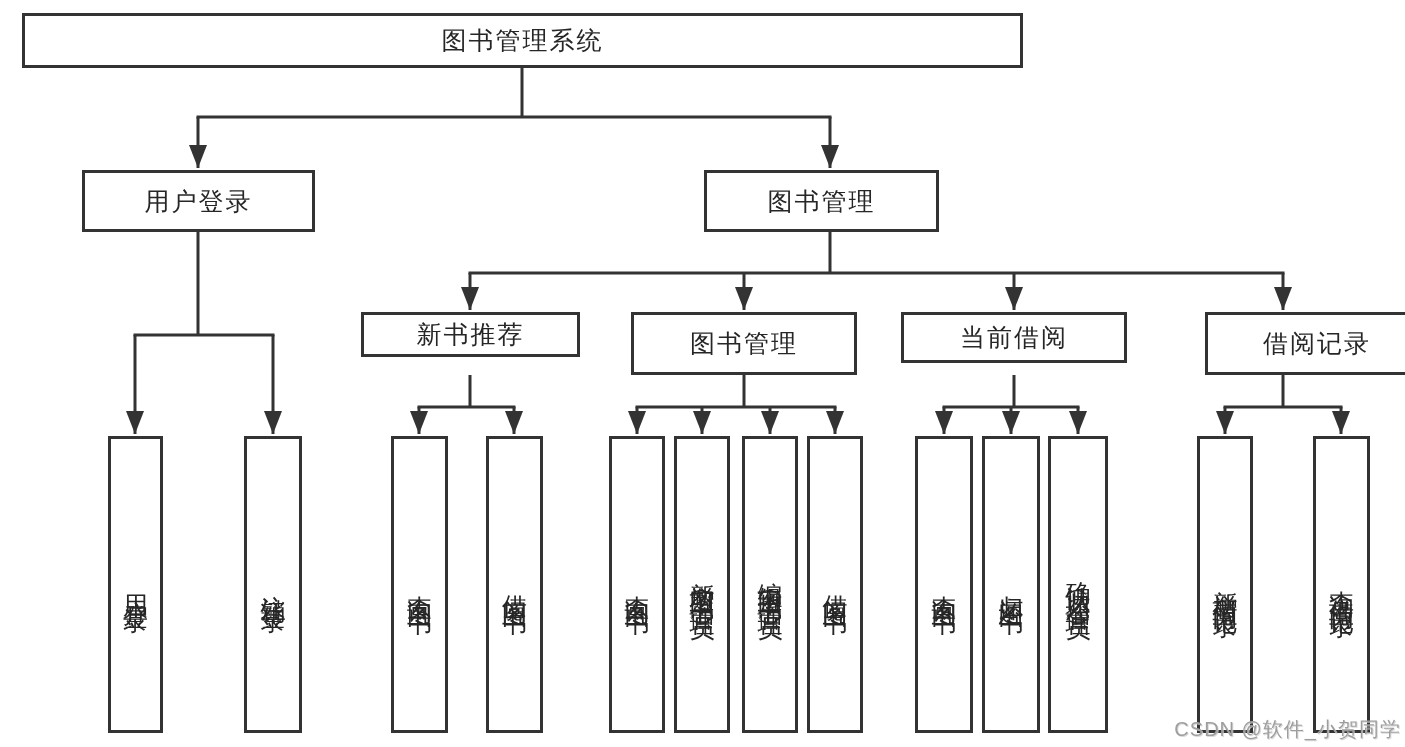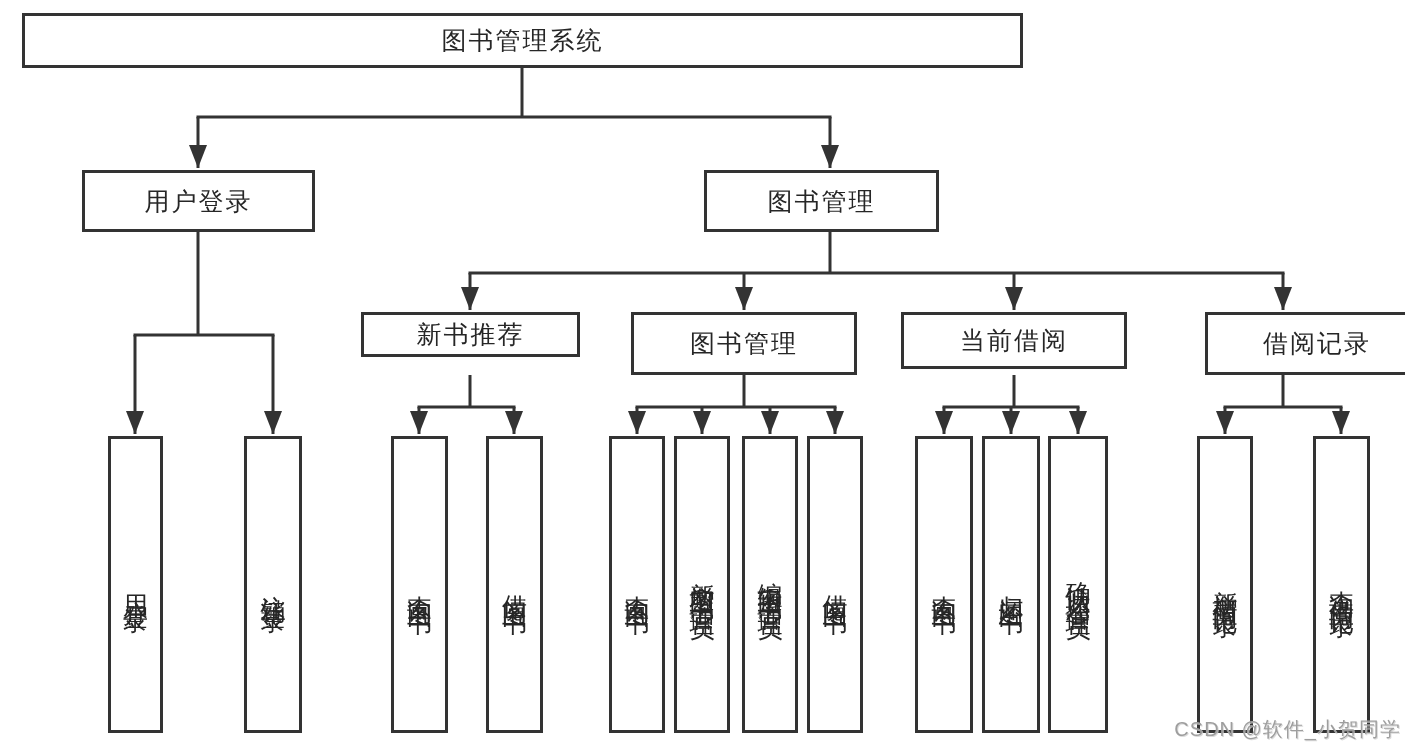--- a/index.html
+++ b/index.html
@@ -120,21 +120,21 @@
   <div class="node hnode" style="left:704px; top:170px; width:235px; height:62px">
     <span class="lbl">图书管理</span>
   </div>
 
   <div class="node hnode" style="left:361px; top:312px; width:219px; height:45px">
     <span class="lbl">新书推荐</span>
   </div>
   <div class="node hnode" style="left:631px; top:312px; width:226px; height:63px">
     <span class="lbl">图书管理</span>
   </div>
-  <div class="node hnode" style="left:901px; top:312px; width:226px; height:57px">
+  <div class="node hnode" style="left:901px; top:312px; width:226px; height:51px">
     <span class="lbl">当前借阅</span>
   </div>
   <div class="node hnode" style="left:1205px; top:312px; width:224px; height:63px">
     <span class="lbl">借阅记录</span>
   </div>
 
   <div class="node vnode" style="left:108px; top:436px; width:55px; height:297px">
     <span class="lbl">用户登录</span>
   </div>
   <div class="node vnode" style="left:244px; top:436px; width:58px; height:297px">

